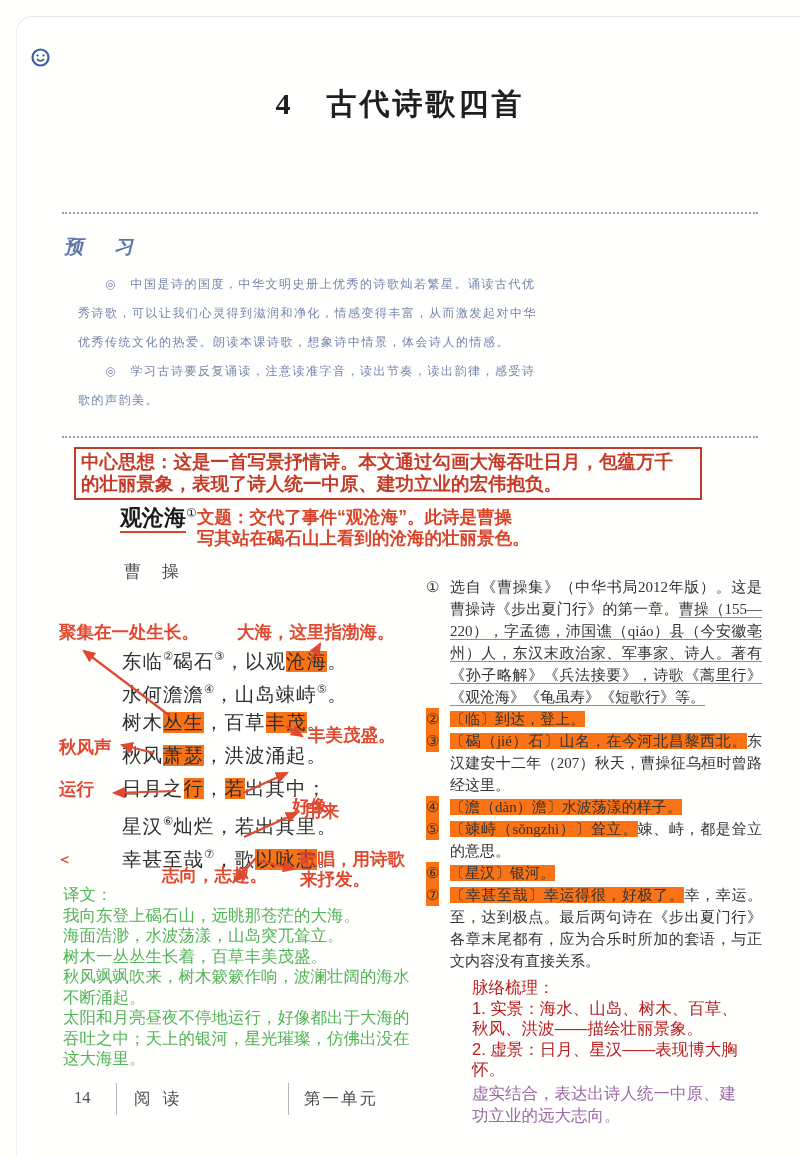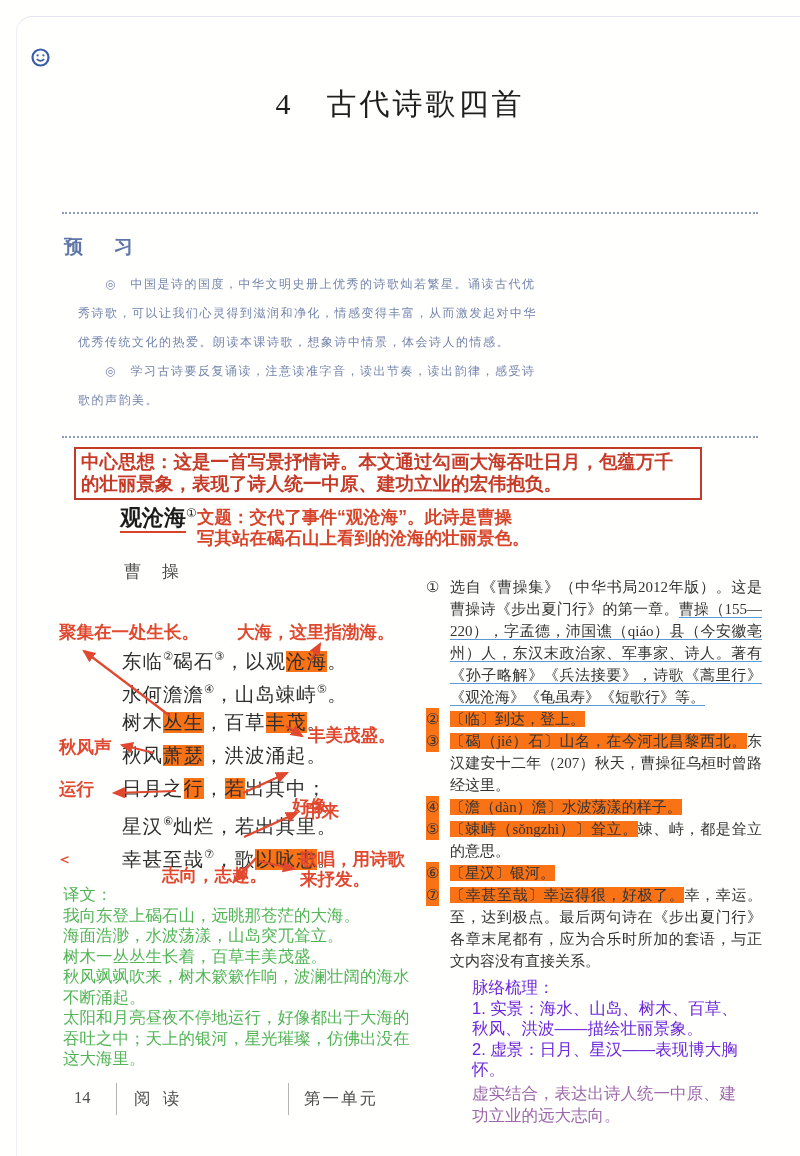--- a/index.html
+++ b/index.html
@@ -10,30 +10,30 @@
   }
   .page-edge {
     position:absolute; left:16px; top:16px; width:900px; height:1200px;
     border-top:1px solid #e3e6ee; border-left:1px solid #eceef4;
     border-top-left-radius:16px; pointer-events:none;
   }
   .smiley { position:absolute; left:31px; top:48px; }
 
   .doc-title {
     position:absolute; left:0; top:84px; width:800px; text-align:center;
-    font-size:30px; font-weight:normal; color:#1f1f1f; letter-spacing:3px;
+    font-size:30px; font-weight:bold; color:#1f1f1f; letter-spacing:3px;
   }
 
   .dotted { position:absolute; left:62px; width:696px; border-top:2px dotted #8e9cba; }
   #dotted-1 { top:212px; }
   #dotted-2 { top:436px; }
 
   .preview-header {
     position:absolute; left:64px; top:234px; font-size:19px; font-weight:bold;
-    color:#5d76a7; letter-spacing:6px;
+    color:#5d76a7; letter-spacing:6px;font-style:italic;
   }
   .preview-body {
     position:absolute; left:62px; top:270px; width:710px; font-size:12px;
     letter-spacing:1.5px; line-height:29px; color:#7384ab; white-space:pre-line;margin-left:16px;
   }
 
   .central-idea {
     position:absolute; left:74px; top:447px; width:628px; min-height:50px;
     border:2px solid #c23a28; padding:2px 5px 3px 5px;
     font-family:"Liberation Sans","DejaVu Sans",sans-serif;
@@ -85,21 +85,21 @@
   }
 
   .footnotes { position:absolute; left:426px; top:576px; width:336px; font-size:15px; line-height:22px; color:#333; }
   .footnote { position:relative; padding-left:24px; text-align:justify; }
   .fn-num { position:absolute; left:0; top:0; }
   .fn-ul { border-bottom:1.5px solid #5b9bd5; text-decoration:none; }
 
   .analysis {
     position:absolute; left:472px; top:977px; width:310px;
     font-family:"Liberation Sans","DejaVu Sans",sans-serif;
-    font-size:16.5px; color:#6d28d9; line-height:20.5px; white-space:pre-line;
+    font-size:16.5px; color:#b91c1c; line-height:20.5px; white-space:pre-line;
   }
   .conclusion {
     position:absolute; left:472px; top:1083px; width:320px;
     font-family:"Liberation Sans","DejaVu Sans",sans-serif;
     font-size:16.5px; color:#9c68a9; line-height:21.5px; white-space:pre-line;
   }
 
   .footer { position:absolute; left:0px; top:1085px; width:470px; height:30px; font-size:16.5px; color:#4f4f4f; }
   .footer .pgnum { position:absolute; left:74px; top:3px; }
   .footer .vrule { position:absolute; top:-2px; width:1px; height:32px; background:#b5b5b5; }

